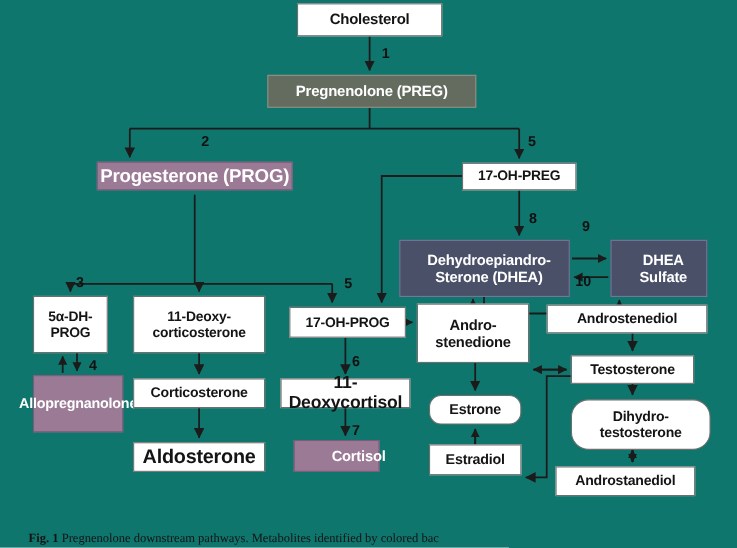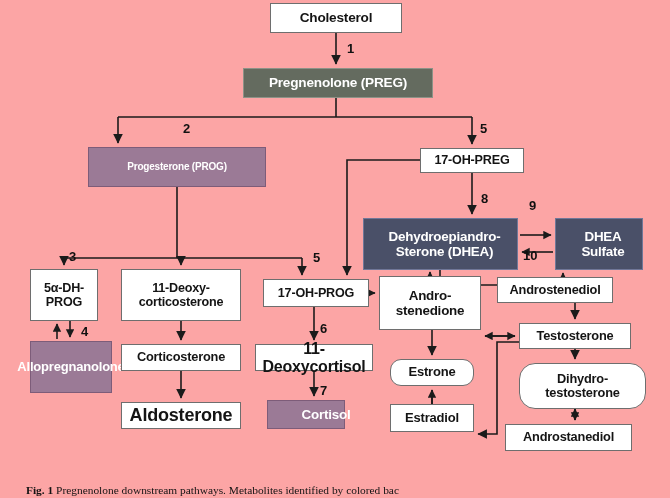--- a/index.html
+++ b/index.html
@@ -9,21 +9,21 @@
     background: #ffffff;
   }
   body {
     font-family: "Liberation Sans", "DejaVu Sans", sans-serif;
   }
   #figure {
     position: relative;
     width: 670px;
     height: 498px;
     overflow: hidden;
-    background: #fca5a5;
+    background: #0f766e;
   }
   #diagram {
     position: absolute;
     left: 0; top: 0;
     width: 670px;
     height: 470px;
   }
   svg.wires {
     position: absolute;
     left: 0; top: 0;
@@ -166,37 +166,37 @@
 
         <path d="M575,409 L575,420" marker-end="url(#ahs)"></path>
         <path d="M575,420 L575,409" marker-end="url(#ahs)"></path>
       </g>
     </svg>
 
     <div class="node plain" style="left:270px;top:3px;width:132px;height:30px;font-size:13.6px;">Cholesterol</div>
 
     <div class="node green" style="left:243px;top:68px;width:190px;height:30px;font-size:13.6px;">Pregnenolone (PREG)</div>
 
-    <div class="node purple" style="left:88px;top:147px;width:178px;height:40px;font-size:10px;">Progesterone (PROG)</div>
+    <div class="node purple" style="left:88px;top:147px;width:178px;height:26px;font-size:17px;">Progesterone (PROG)</div>
 
     <div class="node plain" style="left:420px;top:148px;width:104px;height:25px;font-size:12.6px;">17-OH-PREG</div>
 
     <div class="node slate" style="left:363px;top:218px;width:155px;height:52px;font-size:13.4px;">Dehydroepiandro-Sterone (DHEA)</div>
 
     <div class="node slate" style="left:555px;top:218px;width:88px;height:52px;font-size:13.4px;">DHEA Sulfate</div>
 
     <div class="node plain" style="left:30px;top:269px;width:68px;height:52px;font-size:12.6px;">5α-DH-PROG</div>
 
     <div class="node plain" style="left:121px;top:269px;width:120px;height:52px;font-size:12.6px;">11-Deoxy-corticosterone</div>
 
     <div class="node plain" style="left:263px;top:279px;width:106px;height:28px;font-size:12.6px;">17-OH-PROG</div>
 
     <div class="node plain" style="left:379px;top:276px;width:102px;height:54px;font-size:13.4px;">Andro-stenedione</div>
 
-    <div class="node plain" style="left:497px;top:277px;width:116px;height:26px;font-size:12.8px;">Androstenediol</div>
+    <div class="node plain" style="left:497px;top:277px;width:146px;height:26px;font-size:12.8px;">Androstenediol</div>
 
     <div class="node plain" style="left:519px;top:323px;width:112px;height:26px;font-size:12.8px;">Testosterone</div>
 
     <div class="node purple" style="left:30px;top:341px;width:82px;height:52px;font-size:13px;">Allopregnanolone</div>
 
     <div class="node plain" style="left:121px;top:344px;width:120px;height:27px;font-size:12.8px;text-align:right;">Corticosterone</div>
 
     <div class="node plain" style="left:255px;top:344px;width:118px;height:27px;font-size:16px;">11-Deoxycortisol</div>
 
     <div class="node plain" style="left:390px;top:359px;width:84px;height:27px;font-size:13px;border-radius:11px;">Estrone</div>

